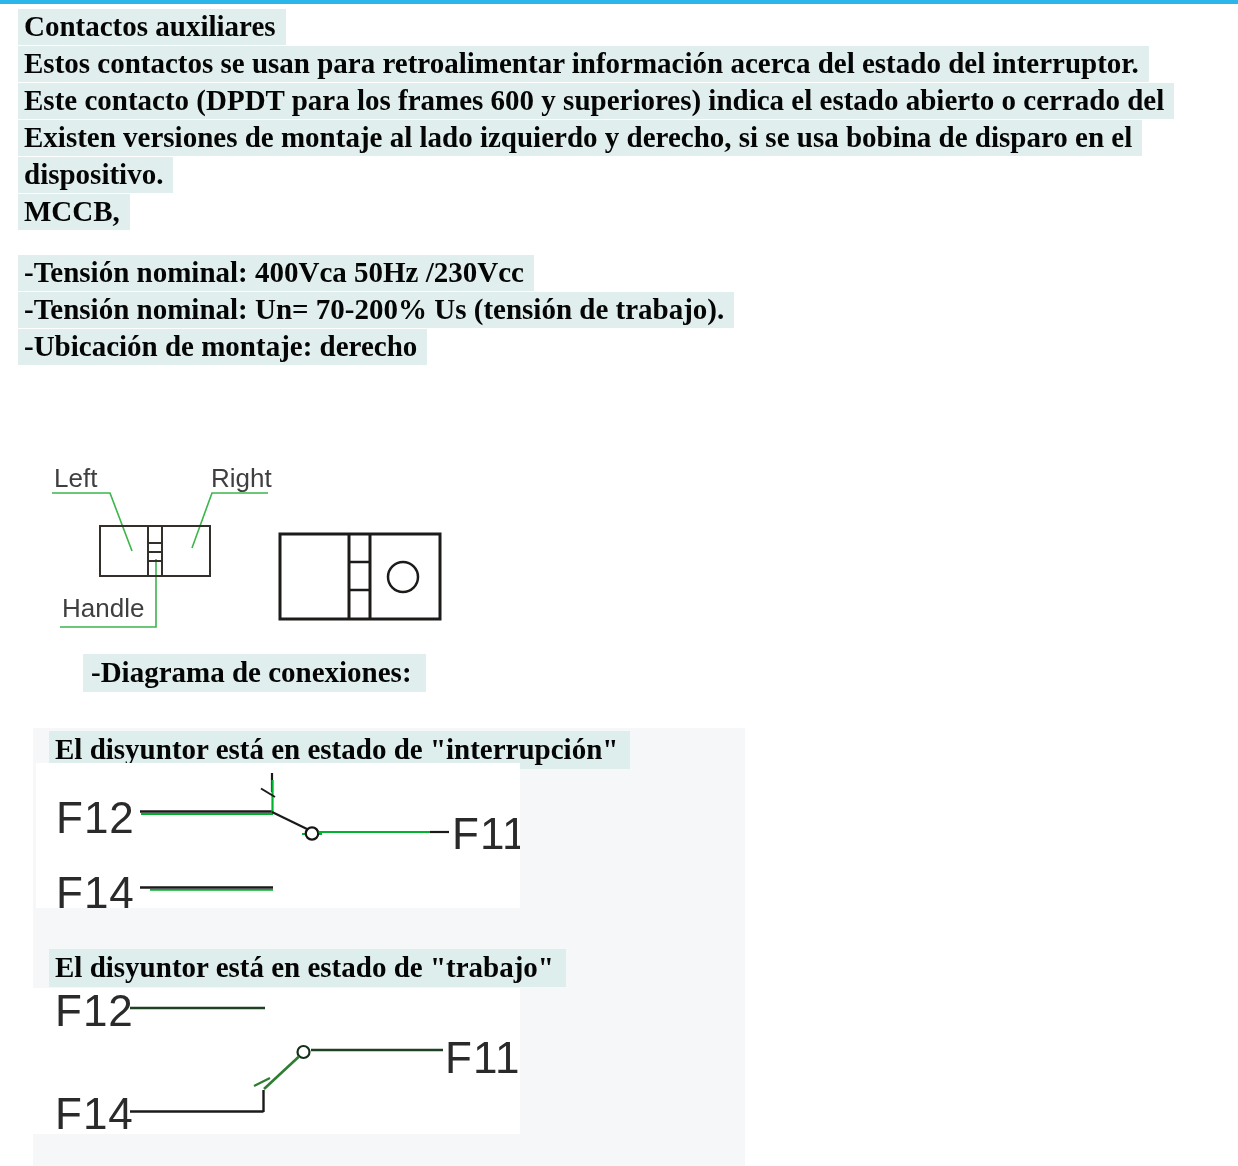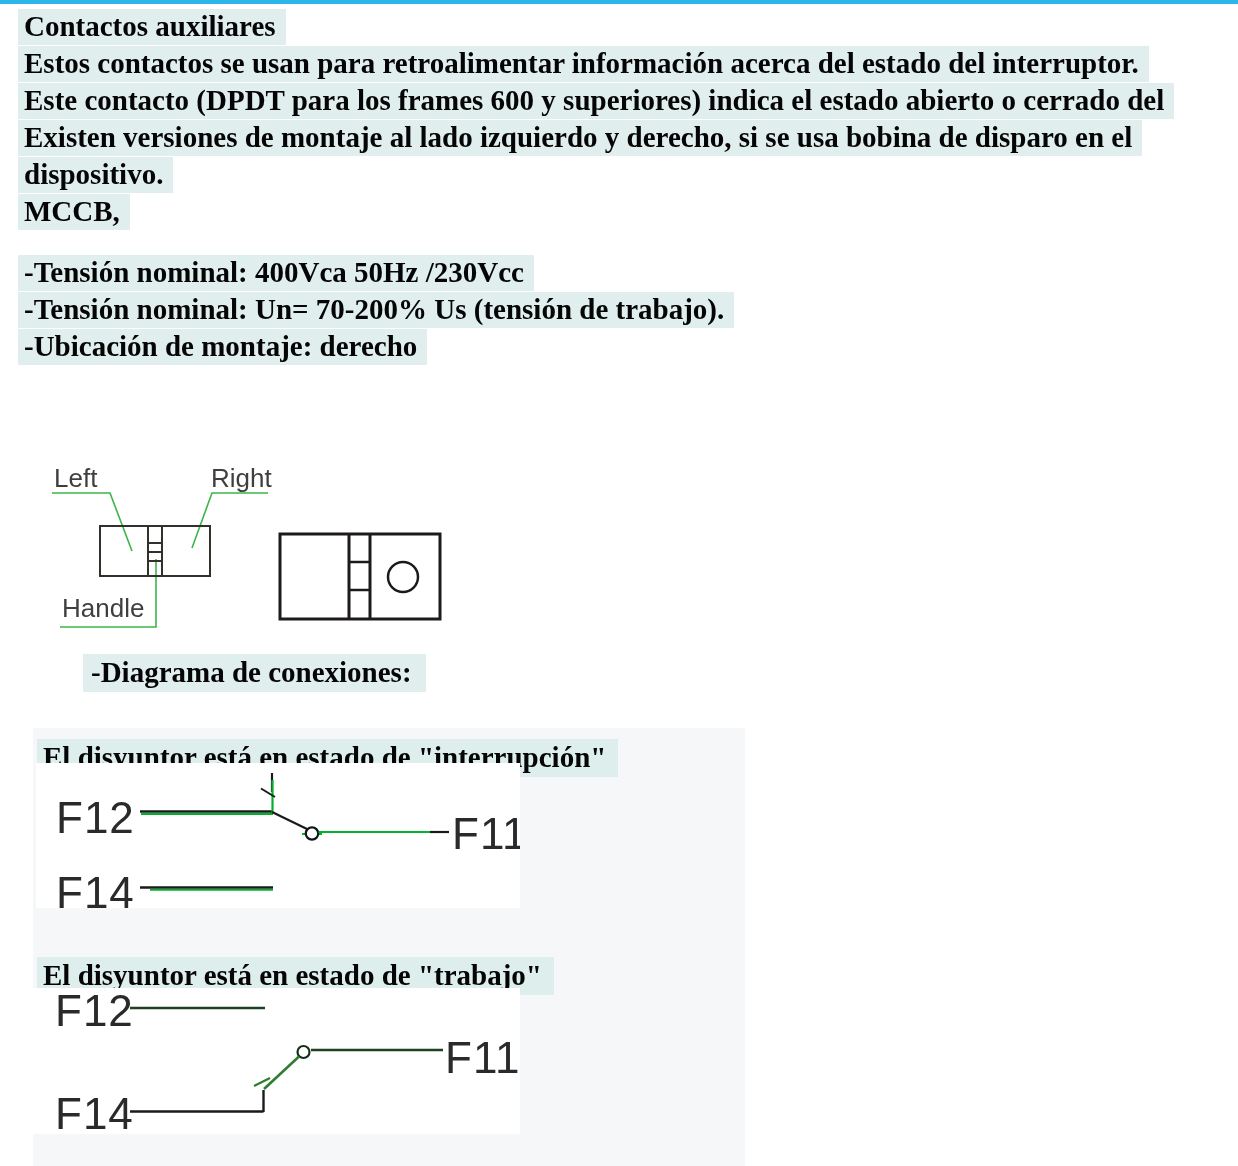--- a/index.html
+++ b/index.html
@@ -11,22 +11,22 @@
   .textblock{position:absolute;top:8px;left:0;width:1238px;}
   .tline{height:37px;line-height:37px;padding-left:18px;white-space:nowrap;
          font-weight:700;font-size:29px;color:#050505;}
   .tline .hl{background:#e0efee;padding:1px 10px 3px 6px;}
   .spacer{height:24px;}
   .conn-heading{position:absolute;top:653px;left:35px;height:38px;line-height:38px;
          font-weight:700;font-size:29px;color:#050505;white-space:nowrap;margin-left:48px;}
   .conn-heading .hl{background:#e0efee;padding:2px 14px 4px 8px;}
   .device-svg{position:absolute;top:440px;left:0;}
   .panel{position:absolute;top:728px;left:33px;width:712px;height:438px;background:#f6f7f9;}
-  .panel-heading{position:absolute;left:4px;height:37px;line-height:37px;white-space:nowrap;
-         font-weight:700;font-size:29px;color:#050505;margin-top:8px;}
+  .panel-heading{position:absolute;left:16px;height:37px;line-height:37px;white-space:nowrap;
+         font-weight:700;font-size:29px;color:#050505;}
   .panel-heading .hl{background:#ddeeed;padding:2px 12px 4px 6px;}
   .ph1{top:3px;}
   .ph2{top:221px;}
   .whitebox{position:absolute;background:#ffffff;}
   .wb1{left:3px;top:35px;width:484px;height:145px;}
   .wb2{left:0px;top:260px;width:487px;height:146px;}
   svg text.dev-label{font-family:"Liberation Sans","DejaVu Sans",sans-serif;
          font-size:26px;fill:#3f3f3f;font-weight:400;}
   svg text.term-label{font-family:"Liberation Sans","DejaVu Sans",sans-serif;
          font-size:44px;fill:#2a2a2a;font-weight:400;letter-spacing:1px;}

